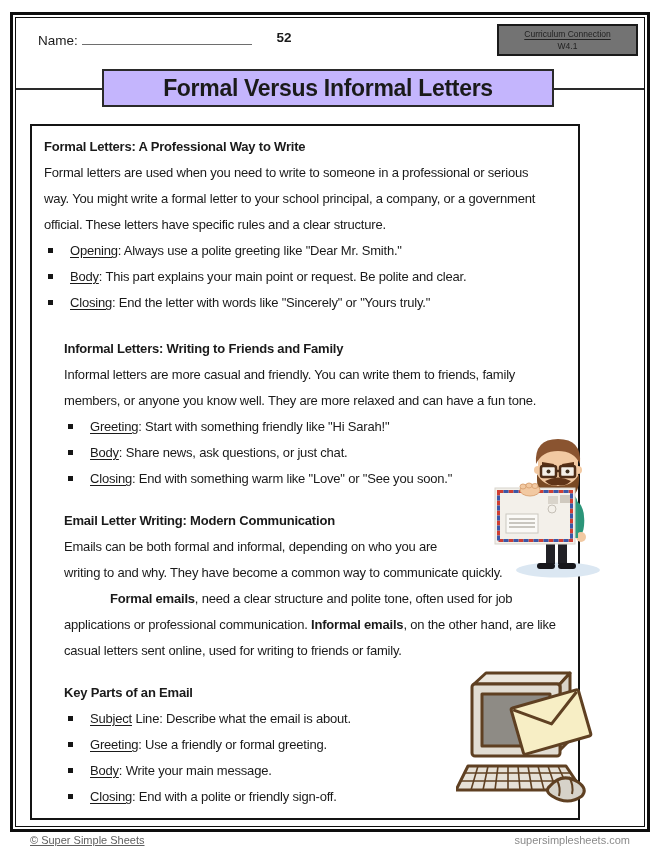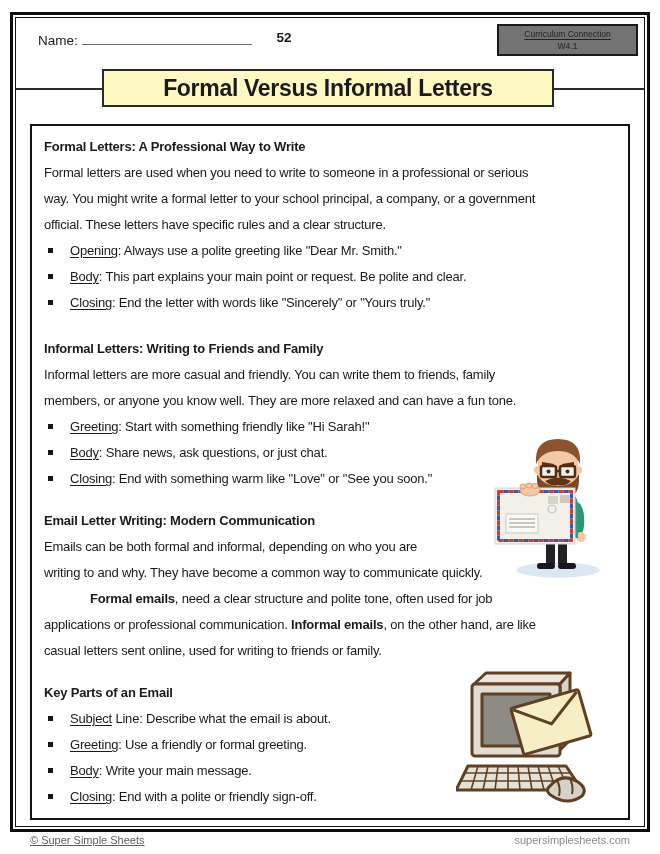--- a/index.html
+++ b/index.html
@@ -20,32 +20,32 @@
   .page-number{left:0;top:30px;width:568px;text-align:center;font-size:13.5px;font-weight:bold;}
   .curriculum-box{
     left:497px;top:24px;width:141px;height:32px;background:#737373;border:2px solid #1a1a1a;
     box-sizing:border-box;text-align:center;font-size:8.5px;line-height:12px;padding-top:2px;color:#222;
   }
   .curriculum-box .u{text-decoration:underline;}
 
   
   .title-divider{left:16px;top:88px;width:628px;height:2px;background:#2a2a2a;}
   .title-box{
-    left:102px;top:69px;width:452px;height:38px;background:#fef9c3;border:2px solid #2a2a2a;
+    left:102px;top:69px;width:452px;height:38px;background:#c4b5fd;border:2px solid #2a2a2a;
     box-sizing:border-box;display:flex;align-items:center;justify-content:center;z-index:2;
   }
   .title-box span{font-size:23px;font-weight:bold;letter-spacing:-0.3px;}
 
   
   .content-box{
-    left:30px;top:124px;width:600px;height:696px;border:2px solid #141414;box-sizing:border-box;
+    left:30px;top:124px;width:550px;height:696px;border:2px solid #141414;box-sizing:border-box;
     padding:8px 8px 0 12px;font-size:13px;letter-spacing:-0.2px;line-height:26px;
   }
   .sec{margin:0;}
-  .sec + .sec{margin-top:20px;}
+  .sec + .sec{margin-top:20px;margin-left:20px;}
   .sec.tight{margin-top:16px;}
   .sec h2{font-size:13px;font-weight:bold;margin:0;line-height:26px;letter-spacing:-0.2px;}
   .pline{height:26px;white-space:nowrap;}
   .pline.indent{padding-left:46px;}
   .bullet{display:flex;height:26px;white-space:nowrap;}
   .bullet .sq{flex:none;width:5px;height:5px;background:#161616;margin:10px 17px 0 4px;}
   .u{text-decoration:underline;text-underline-offset:2px;}
 
   
   .man-illo{left:492px;top:424px;width:128px;height:156px;z-index:3;}

